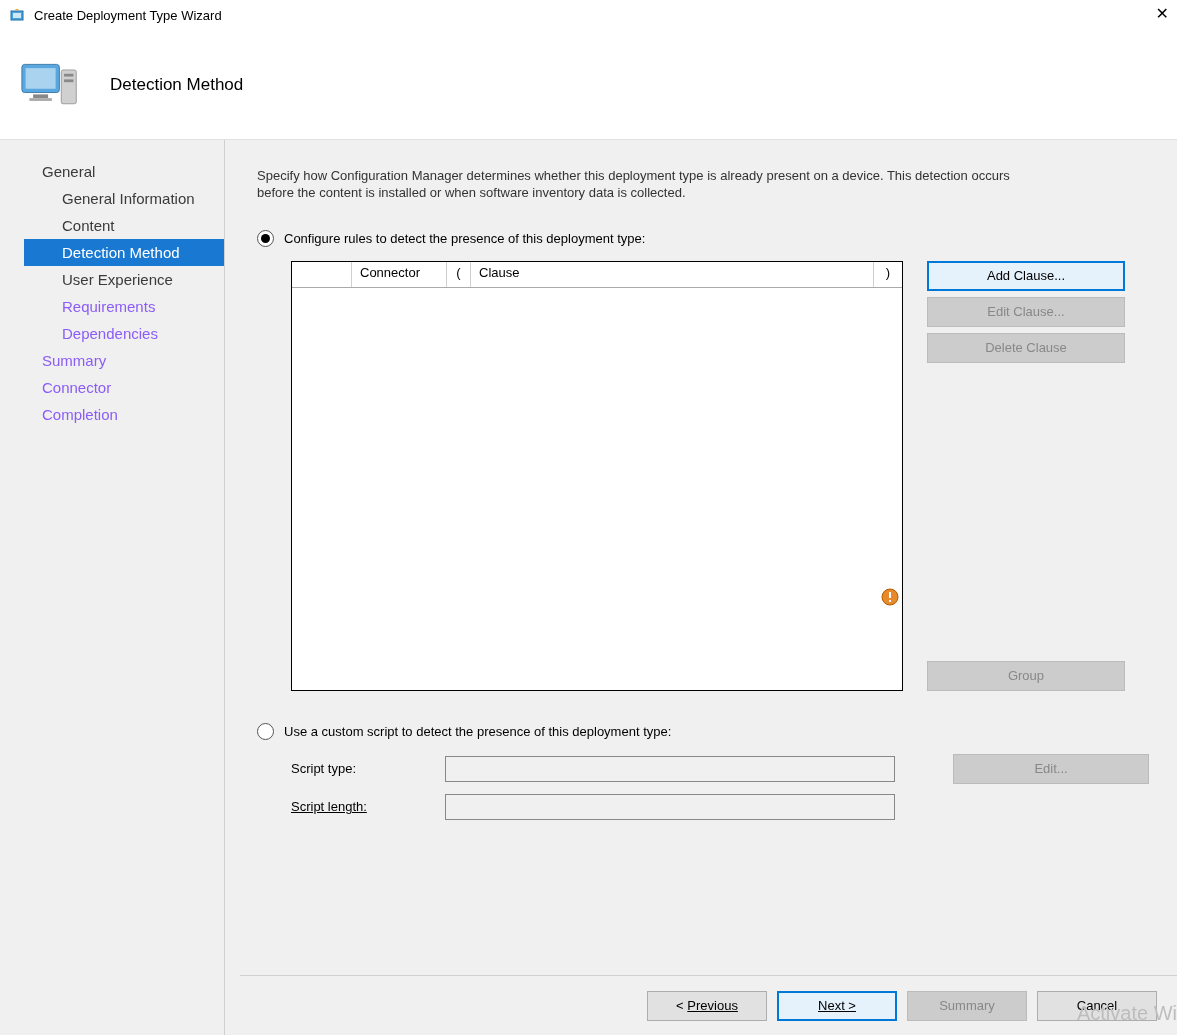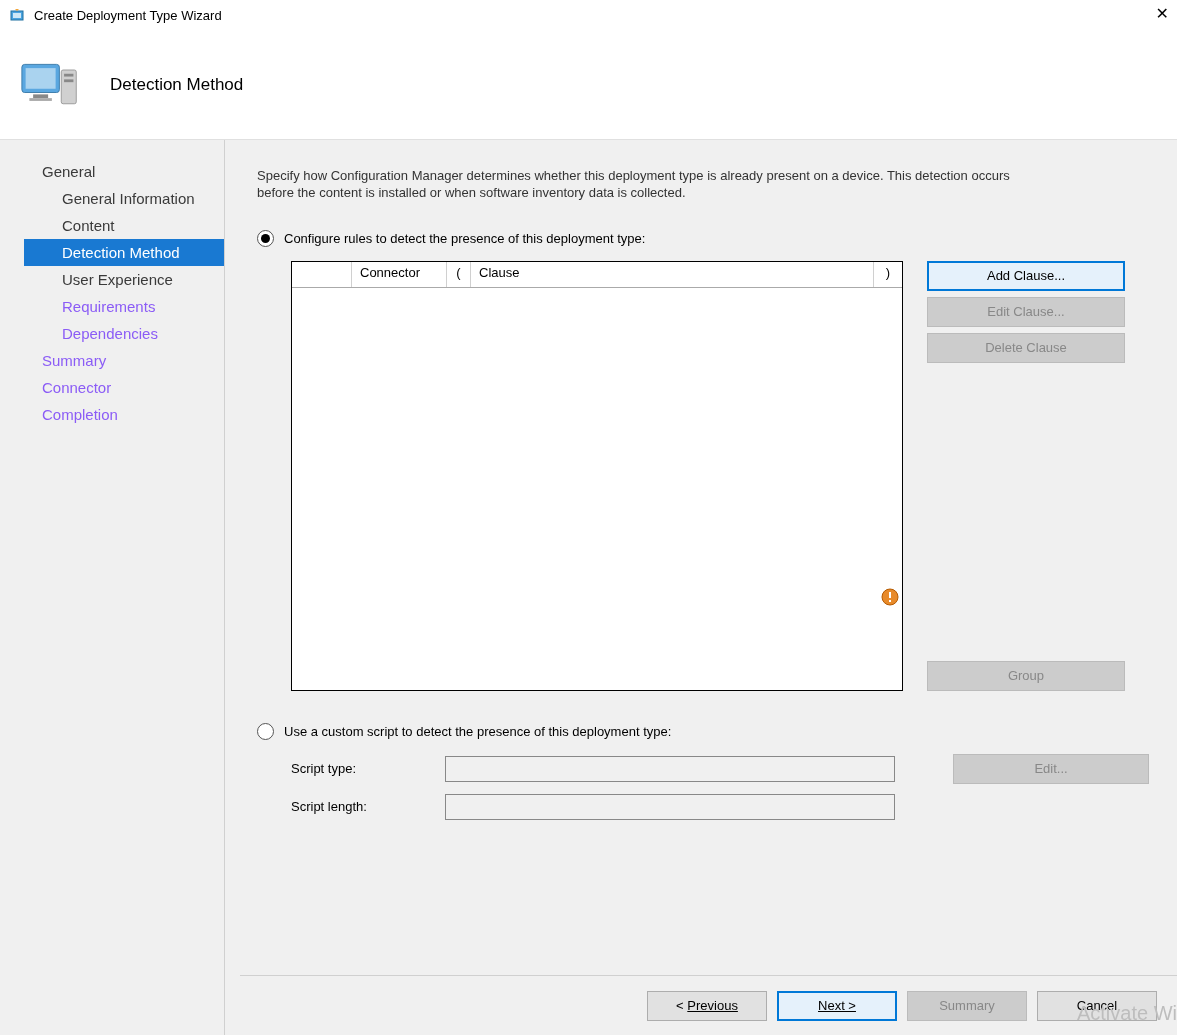--- a/index.html
+++ b/index.html
@@ -142,21 +142,21 @@
     <div class="radio-row custom">
       <span class="radio"></span>
       <span class="radio-label">Use a custom script to detect the presence of this deployment type:</span>
     </div>
 
     <div class="script-row">
       <span class="script-label">Script type:</span>
       <input class="script-input" disabled="" value="" style="">
       <button class="btn btn-sm disabled" style="margin-left:auto; width:196px;"><span>Edit...</span></button>
     </div>
-    <div class="script-row" style="margin-top:10px;">
+    <div class="script-row" style="margin-top:10px;text-decoration:underline;">
       <span class="script-label">Script length:</span>
       <input class="script-input" disabled="" value="" style="">
     </div>
 
   </div>
 </div>
 
 <div class="footer">
   <button class="btn">&lt; <span class="u">Previous</span></button>
   <button class="btn primary"><span class="u">Next &gt;</span></button>

